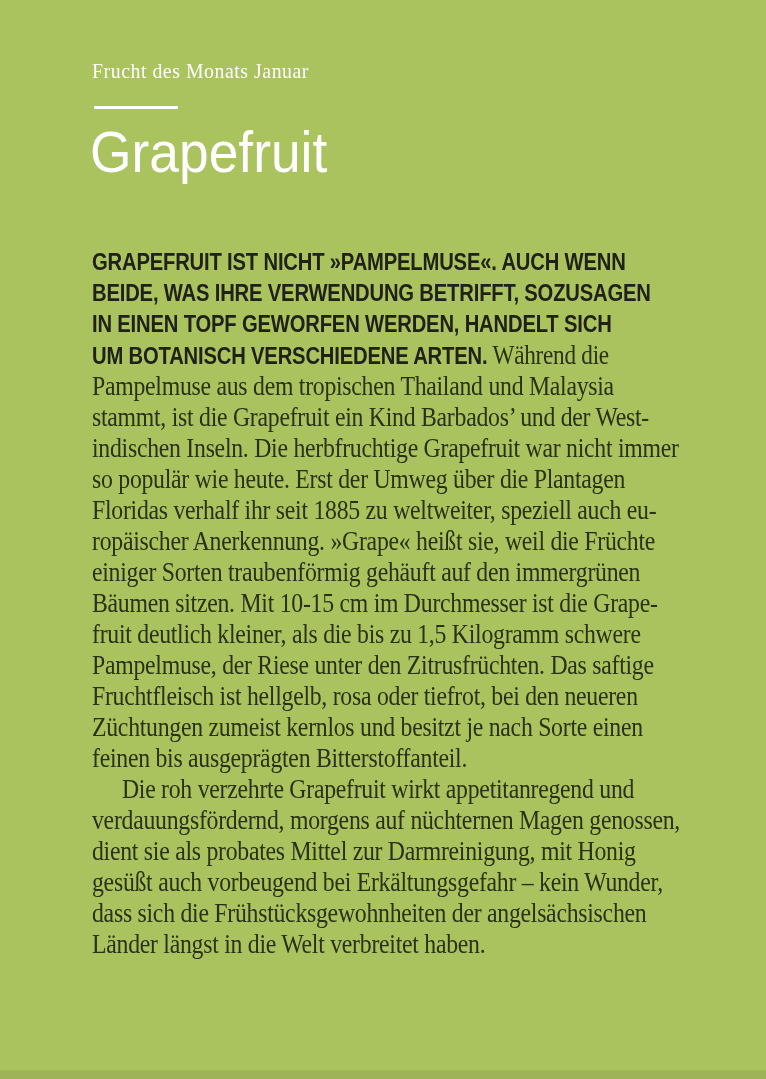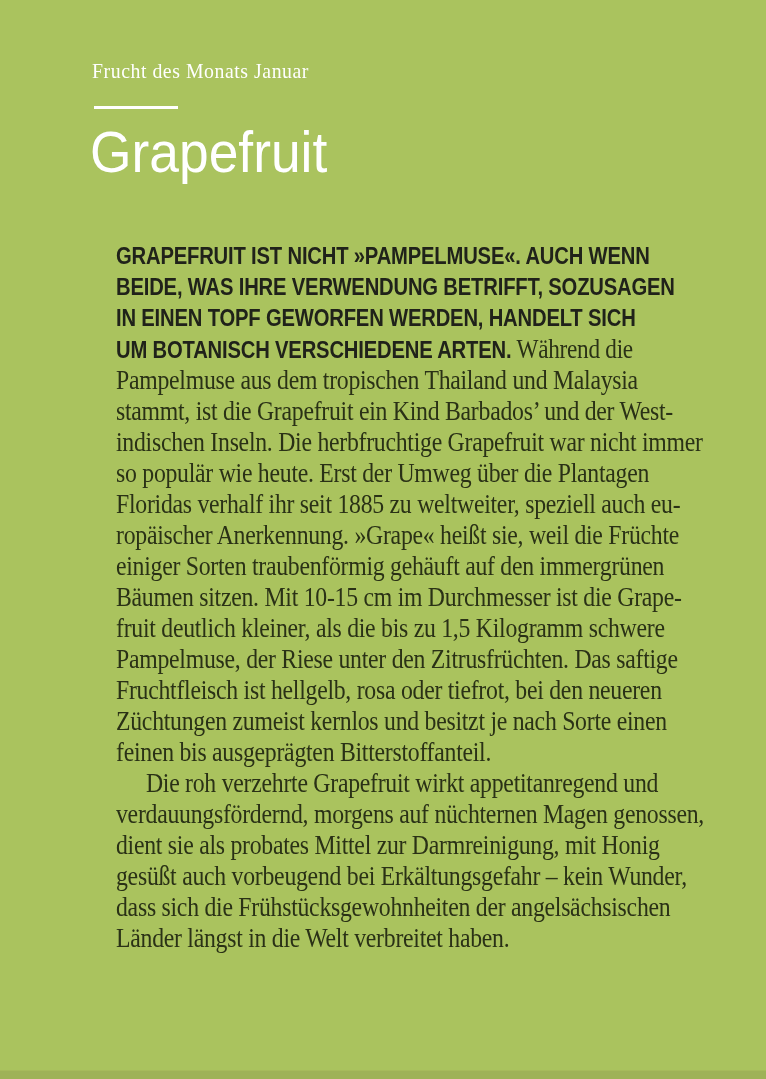--- a/index.html
+++ b/index.html
@@ -24,21 +24,21 @@
   }
   .title {
     position:absolute; left:90px; top:123px; margin:0;
     font-family:"Liberation Sans", sans-serif;
     font-weight:400; font-size:58px; line-height:58px;
     color:#ffffff; letter-spacing:0px;
     transform:scaleX(0.92); transform-origin:left top;
     white-space:nowrap;
   }
   .body-text {
-    position:absolute; left:92px; top:241px; width:650px;margin-left:24px;
+    position:absolute; left:92px; top:247px; width:650px;
   }
   .line {
     white-space:nowrap;
     line-height:31px; height:31px;
     transform-origin:left top;
   }
   .lead {
     font-family:"Liberation Sans", sans-serif;
     font-weight:700; font-size:23.5px;
     color:#20221a; letter-spacing:-0.2px;

